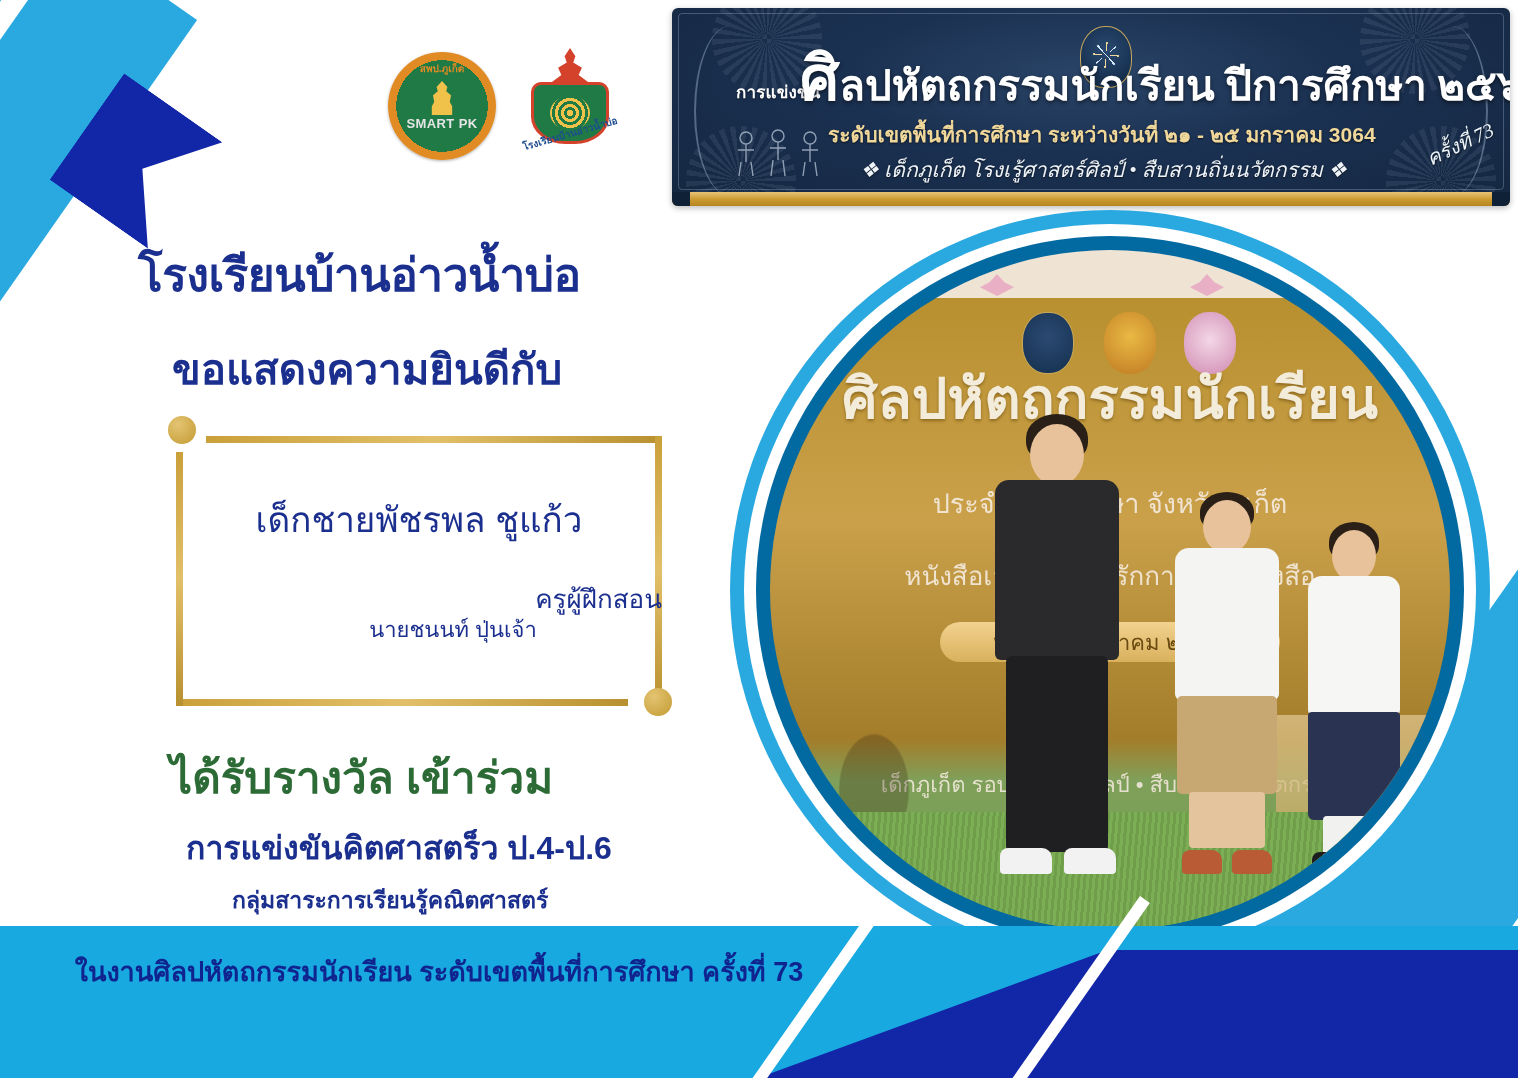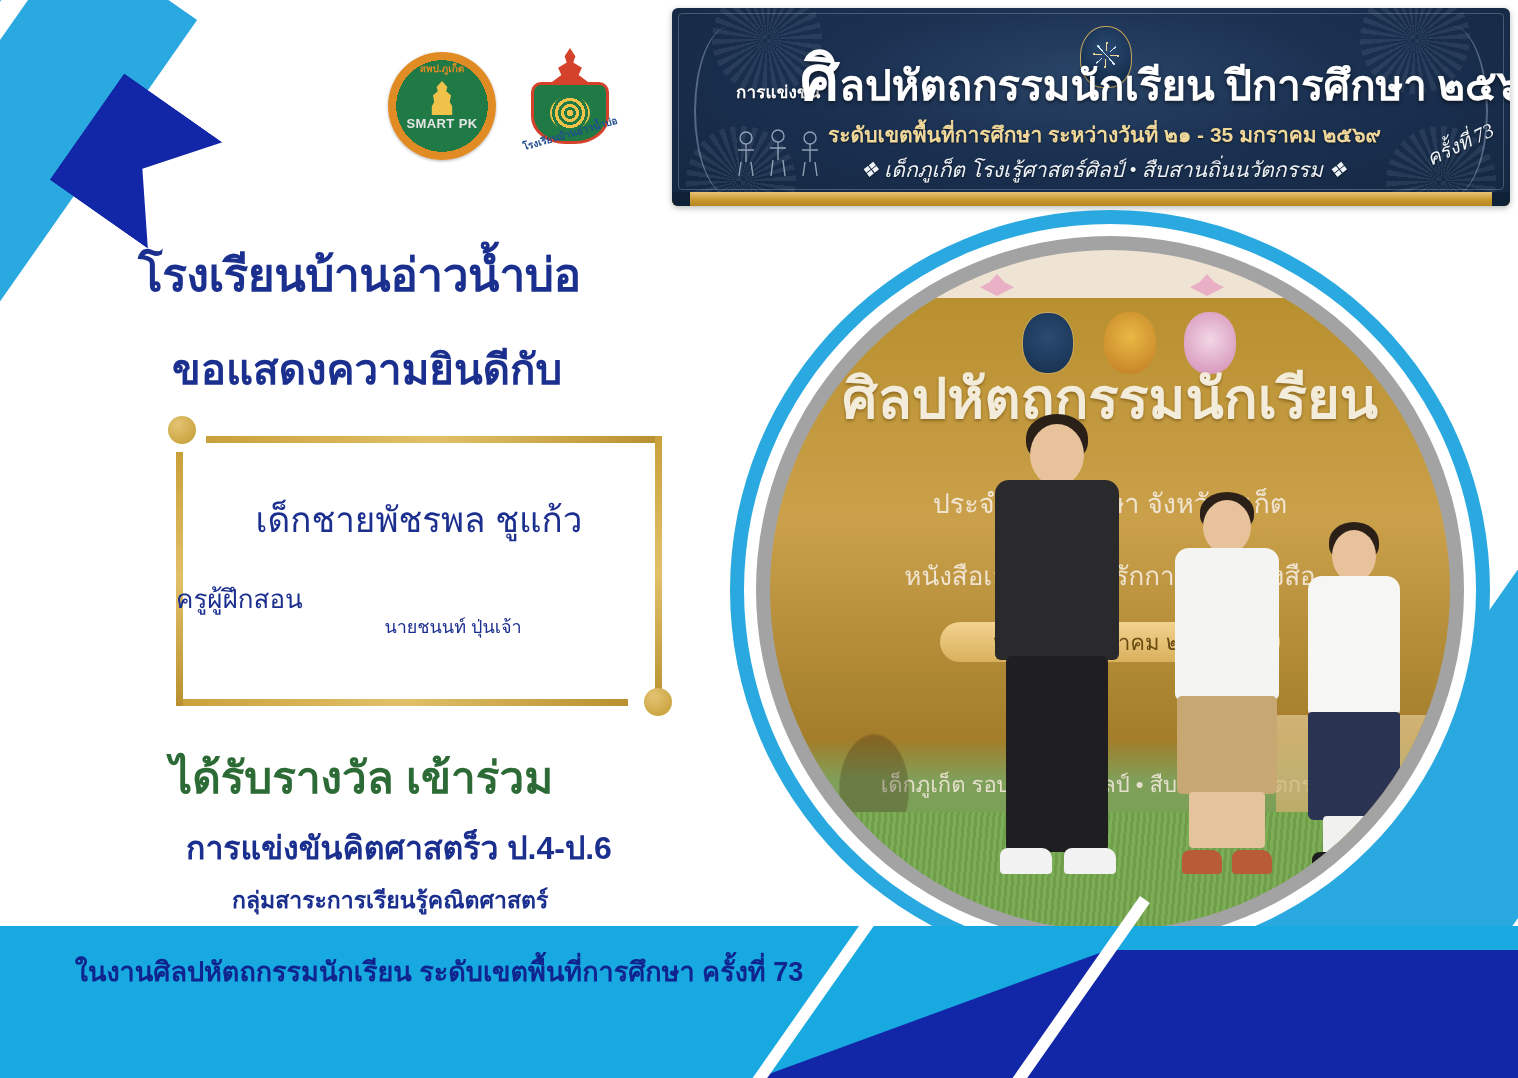--- a/index.html
+++ b/index.html
@@ -163,46 +163,46 @@
   .gf-dot{
     position:absolute; width:28px; height:28px; border-radius:50%;
     background:radial-gradient(circle at 35% 30%, #e3c472, #c49b33);
   }
 
   .student-name{
     position:absolute; left:176px; top:492px; width:486px; text-align:center;
     font-size:35px; color:#1b2f8f; font-weight:normal; white-space:nowrap;
   }
   .teacher-label{
-    position:absolute; left:176px; top:578px; width:486px; text-align:left;
+    position:absolute; left:176px; top:578px; width:486px; text-align:right;
     font-size:26px; color:#1b2f8f;
   }
   .teacher-name{
     position:absolute; left:176px; top:612px; width:554px; text-align:center;
-    font-size:18px; color:#1b2f8f;
+    font-size:22px; color:#1b2f8f;
   }
 
   .award-line{
     position:absolute; left:170px; top:742px; font-size:44px; font-weight:bold;
     color:#2d6b36; white-space:nowrap;
   }
   .event-line{
     position:absolute; left:186px; top:822px; font-size:32px; font-weight:bold;
     color:#1b2f8f; white-space:nowrap;
   }
   .subject-line{
     position:absolute; left:232px; top:882px; font-size:23px; font-weight:bold;
     color:#1b2f8f; white-space:nowrap;
   }
 
   
   .photo-ring{
     position:absolute; left:756px; top:236px; width:708px; height:708px;
     border-radius:50%;
-    background:#a3a3a3;
+    background:#0369a1;
     box-shadow:0 0 0 12px #ffffff, 0 0 0 26px #2aa9e0;
     overflow:hidden;
   }
   .photo{
     position:absolute; inset:14px; border-radius:50%; overflow:hidden;
     background:
       linear-gradient(180deg, #efe3d3 0%, #efe3d3 7%, #b8902f 7%, #caa04a 40%, #a37d2a 72%, #7fa05a 78%, #6f9f4d 100%);
   }
   .bd-lotus{ position:absolute; width:34px; height:22px; background:#e79fc0;
     clip-path:polygon(50% 0,72% 38%,100% 60%,50% 100%,0 60%,28% 38%); opacity:.75; }
@@ -295,21 +295,21 @@
     <div class="mandala" style="right:14px; bottom:-30px;"></div>
     <div class="swoosh" style="left:22px; top:18px;"></div>
     <div class="swoosh" style="right:22px; top:18px; transform:scaleX(-1);"></div>
 
     <div class="bn-emblem">
       <div class="spark"></div>
     </div>
 
     <div class="bn-pre">การแข่งขัน</div>
     <div class="bn-title"><span class="big">ศิ</span><span>ลปหัตถกรรมนักเรียน ปีการศึกษา ๒๕๖๘</span></div>
-    <div class="bn-sub">ระดับเขตพื้นที่การศึกษา  ระหว่างวันที่ ๒๑ - 35 มกราคม ๒๕๖๙</div>
+    <div class="bn-sub">ระดับเขตพื้นที่การศึกษา  ระหว่างวันที่ ๒๑ - ๒๕ มกราคม 3064</div>
     <div class="bn-tag">❖ เด็กภูเก็ต โรงเรู้ศาสตร์ศิลป์ • สืบสานถิ่นนวัตกรรม ❖</div>
     <div class="bn-edition">ครั้งที่ 73</div>
 
     <svg class="bn-kids" viewBox="0 0 96 52">
       <g fill="none" stroke="#cfdceb" stroke-width="1.4">
         <circle cx="16" cy="10" r="6"></circle>
           <path d="M16 16v18M8 22h16M11 34l-2 14M21 34l2 14"></path>
         <circle cx="48" cy="8" r="6"></circle>
           <path d="M48 14v18M40 20h16M43 32l-2 16M53 32l2 16"></path>
         <circle cx="80" cy="10" r="6"></circle>

